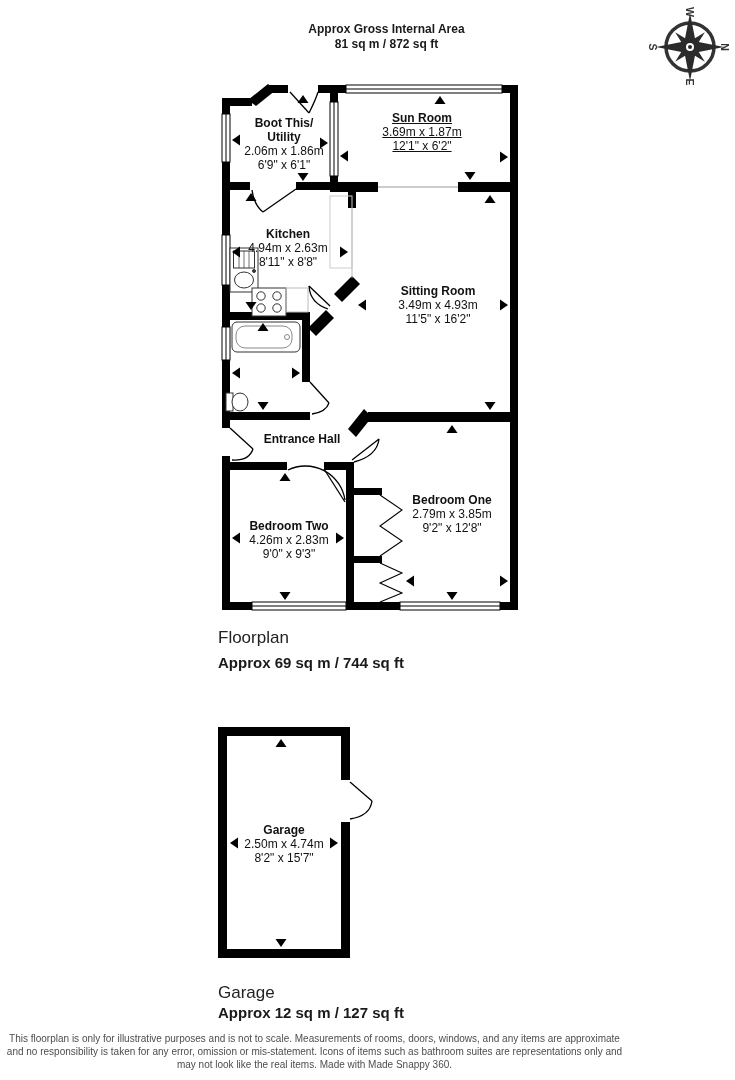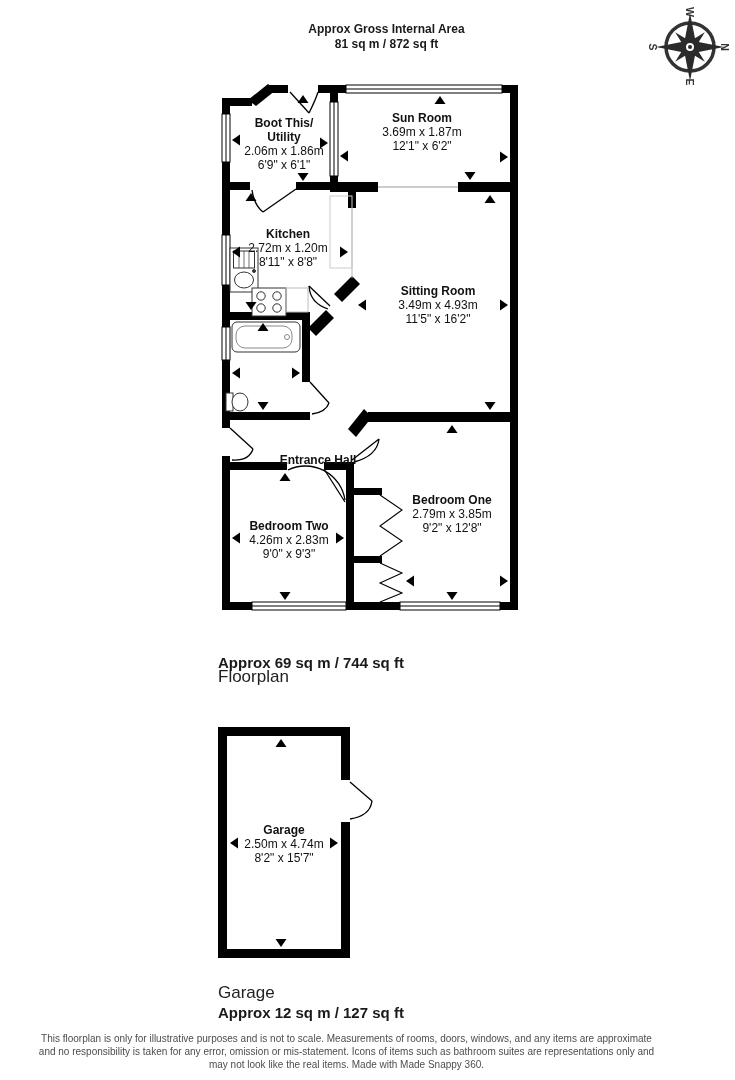--- a/index.html
+++ b/index.html
@@ -7,21 +7,21 @@
         font-family:"Liberation Sans", sans-serif;color:#111;}
   .hdr{position:absolute;top:22px;left:0;width:735px;text-align:center;
        font-size:12px;font-weight:bold;line-height:15px;color:#1a1a1a;padding-left:19px;}
   svg.plan{position:absolute;top:0;left:0;}
   .room-label{position:absolute;transform:translateX(-50%);text-align:center;
               font-size:12px;line-height:14px;color:#111;white-space:nowrap;z-index:2;}
   .room-name{font-weight:bold;}
   .sec-title{position:absolute;left:218px;font-size:17px;color:#222;z-index:2;}
   .sec-sub{position:absolute;left:218px;font-size:15px;font-weight:bold;color:#1a1a1a;z-index:2;}
   .disclaimer{position:absolute;top:1032px;left:0;width:629px;text-align:center;
-              font-size:10px;line-height:13px;color:#4d4d4d;z-index:2;margin-left:32px;}
+              font-size:10px;line-height:13px;color:#4d4d4d;z-index:2;}
 </style>
 </head>
 <body>
 
 <div class="page">
 
   <div class="hdr">
     <div>Approx Gross Internal Area</div>
     <div>81 sq m / 872 sq ft</div>
   </div>
@@ -257,40 +257,40 @@
     </g>
   </svg>
 
   <div class="room-label" style="left:284px;top:116px;">
     <div class="room-name">Boot This/</div>
     <div class="room-name">Utility</div>
     <div>2.06m x 1.86m</div>
     <div>6'9" x 6'1"</div>
   </div>
 
-  <div class="room-label" style="left:422px;top:111px;">
+  <div class="room-label" style="left:422px;top:111px;text-decoration:underline;">
     <div class="room-name">Sun Room</div>
     <div>3.69m x 1.87m</div>
     <div>12'1" x 6'2"</div>
   </div>
 
   <div class="room-label" style="left:288px;top:227px;">
     <div class="room-name">Kitchen</div>
-    <div>2.72m x 1.20m</div>
+    <div>4.94m x 2.63m</div>
     <div>8'11" x 8'8"</div>
   </div>
 
   <div class="room-label" style="left:438px;top:284px;">
     <div class="room-name">Sitting Room</div>
     <div>3.49m x 4.93m</div>
     <div>11'5" x 16'2"</div>
   </div>
 
 
-  <div class="room-label" style="left:302px;top:453px;margin-left:16px;">
+  <div class="room-label" style="left:302px;top:432px;">
     <div class="room-name">Entrance Hall</div>
   </div>
 
   <div class="room-label" style="left:289px;top:519px;">
     <div class="room-name">Bedroom Two</div>
     <div>4.26m x 2.83m</div>
     <div>9'0" x 9'3"</div>
   </div>
 
   <div class="room-label" style="left:452px;top:493px;">
@@ -298,21 +298,21 @@
     <div>2.79m x 3.85m</div>
     <div>9'2" x 12'8"</div>
   </div>
 
   <div class="room-label" style="left:284px;top:823px;">
     <div class="room-name">Garage</div>
     <div>2.50m x 4.74m</div>
     <div>8'2" x 15'7"</div>
   </div>
 
-  <div class="sec-title" style="top:667px;">Floorplan</div>
+  <div class="sec-title" style="top:628px;">Floorplan</div>
   <div class="sec-sub" style="top:654px;">Approx 69 sq m / 744 sq ft</div>
 
   <div class="sec-title" style="top:983px;">Garage</div>
   <div class="sec-sub" style="top:1004px;">Approx 12 sq m / 127 sq ft</div>
 
   <div class="disclaimer">
     <div>This floorplan is only for illustrative purposes and is not to scale. Measurements of rooms, doors, windows, and any items are approximate</div>
     <div>and no responsibility is taken for any error, omission or mis-statement. Icons of items such as bathroom suites are representations only and</div>
     <div>may not look like the real items. Made with Made Snappy 360.</div>
   </div>

